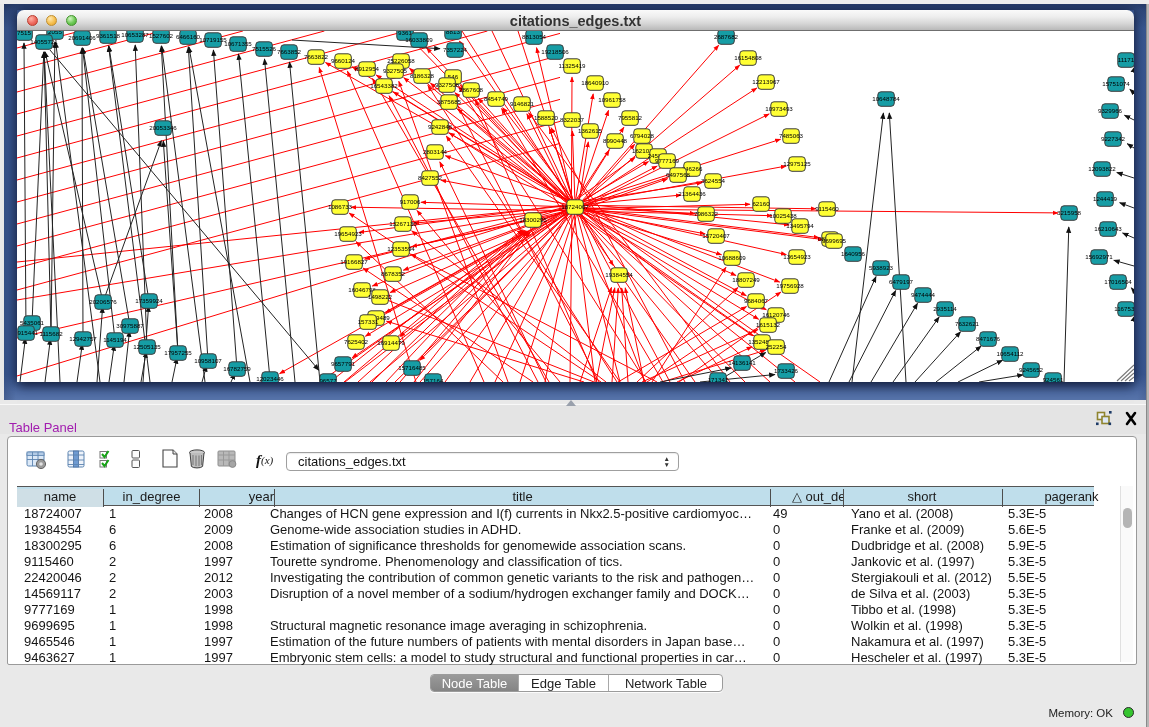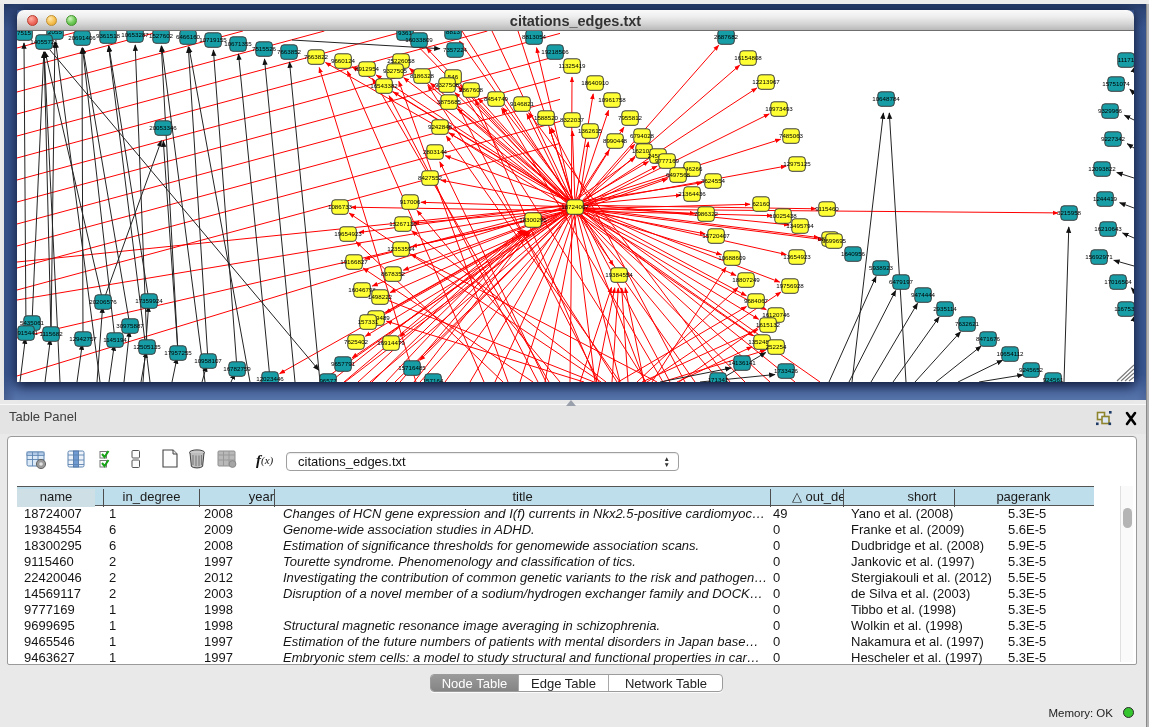--- a/index.html
+++ b/index.html
@@ -23,39 +23,39 @@
 #titlebar .tl { position:absolute; top:5px; width:11px; height:11px; border-radius:50%; }
 #title { position:absolute; left:0; right:0; top:3px; text-align:center; font-size:14.5px; font-weight:bold; color:#333; }
 #canvas { position:absolute; left:0; top:21px; width:1117px; height:351px; background:#fff; overflow:hidden; }
 .er { stroke:#ff0000; stroke-width:1; }
 .eb { stroke:#232323; stroke-width:1; }
 .nl { font-family:"Liberation Sans",sans-serif; font-size:6.2px; fill:#000; text-anchor:middle; }
 
 
 #tpbar { position:absolute; left:0; top:404px; width:1146px; height:30px; background:#e4e4e4;
   border-top:1px solid #f8f8f8; }
-#tpbar span.lab { position:absolute; left:9px; top:4px; font-size:13px; color:#404040; }
+#tpbar span.lab { position:absolute; left:9px; top:15px; font-size:13px; color:#a21caf; }
 #panel { position:absolute; left:7px; top:436px; width:1130px; height:229px; background:#fff;
   border:1px solid #9a9a9a; border-radius:4px 4px 2px 2px; }
 #toolbar { position:absolute; left:0; top:0; width:100%; height:44px; }
 #combo { position:absolute; left:278px; top:15px; width:393px; height:19px; background:#fff;
   border:1px solid #9f9f9f; border-radius:4px; font-size:13px; color:#111; line-height:17px; padding-left:11px;
   box-shadow:inset 0 1px 1px rgba(0,0,0,0.08);}
 #combo .arr { position:absolute; right:8px; top:2.5px; font-size:6.5px; color:#333; line-height:6.5px; text-align:center; letter-spacing:0;}
 
 #thead { position:absolute; left:9px; top:49px; width:1077px; height:20px; background:#bfdeeb;
   border-top:1px solid #555; border-bottom:1px solid #555; font-size:13px; color:#1b1b1b; }
 #thead div { position:absolute; top:2px; text-align:center; border-left:1px solid #4d4d4d; height:18px; white-space:nowrap; overflow:hidden; }
 #tbody { position:absolute; left:9px; top:69px; width:1077px; font-size:13px; color:#151515; }
 .tr { position:relative; height:16px; white-space:nowrap; }
 .tr div { position:absolute; top:0; overflow:hidden; }
 .c0 { left:7px;  width:80px; }
 .c1 { left:92px; width:90px; }
 .c2 { left:187px; width:70px; }
-.c3 { left:266px; width:486px;font-style:italic; }
+.c3 { left:253px; width:486px; }
 .c4 { left:756px; width:60px; }
 .c5 { left:834px; width:150px; }
 .c6 { left:991px; width:85px; }
 
 #vsb { position:absolute; right:3px; top:49px; width:13px; height:176px; background:#fafafa; border-left:1px solid #e0e0e0;}
 #vsb .th { position:absolute; left:1.5px; top:22px; width:9px; height:20px; border-radius:5px; background:#b5b5b5; }
 
 
 #tabs { position:absolute; left:430px; top:674px; width:293px; height:18px; background:#fff;
   border:1px solid #9b9b9b; border-radius:4px; font-size:13px; color:#222;
@@ -905,27 +905,27 @@
  <path d="M210,18 h17 M210,23 h17 M215.5,14 v15 M221,14 v15" stroke="#999" stroke-width="1"></path>
  <circle cx="224.5" cy="27" r="3.4" fill="#a5a5a5" stroke="#8a8a8a"></circle>
 
  <text x="248" y="28" font-family="Liberation Serif,serif" font-style="italic" font-weight="bold" font-size="15" fill="#111">f</text>
  <text x="253" y="27" font-family="Liberation Serif,serif" font-style="italic" font-size="11" fill="#111">(x)</text>
 </g>
         </svg>
       <div id="combo">citations_edges.txt<div class="arr">▲<br>▼</div></div>
     </div>
     <div id="thead">
-      <div style="left:0;width:78px;border-left:none;background:#cfdfe6;">name</div>
+      <div style="left:0;width:86px;border-left:none;background:#cfdfe6;">name</div>
       <div style="left:86px;width:96px;">in_degree</div>
       <div style="left:182px;width:75px;text-align:right;">year</div>
       <div style="left:257px;width:496px;">title</div>
       <div style="left:753px;width:73px;text-align:center;padding-left:21px;">△ out_de…</div>
       <div style="left:826px;width:157px;">short</div>
-      <div style="left:937px;width:102px;padding-left:36px;">pagerank</div>
+      <div style="left:985px;width:102px;padding-left:36px;">pagerank</div>
     </div>
     <div id="tbody">
 <div class="tr">
           <div class="c0">18724007</div>
           <div class="c1">1</div>
           <div class="c2">2008</div>
           <div class="c3">Changes of HCN gene expression and I(f) currents in Nkx2.5-positive cardiomyoc…</div>
           <div class="c4">49</div>
           <div class="c5">Yano et al. (2008)</div>
           <div class="c6">5.3E-5</div>

